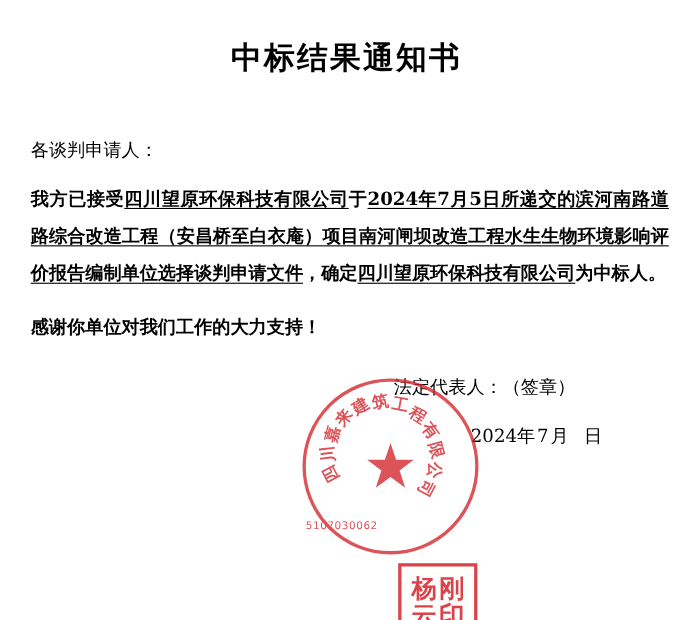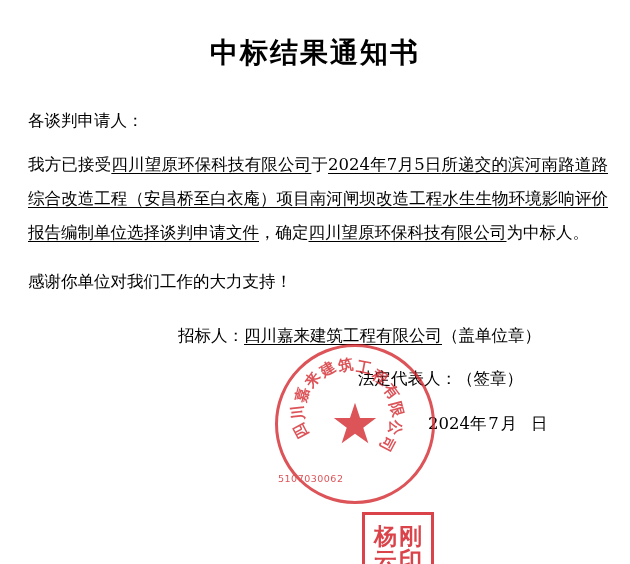--- a/index.html
+++ b/index.html
@@ -24,44 +24,46 @@
   .doc-title {
     text-align: center;
     font-family: "DejaVu Serif", serif;
     font-weight: bold;
     font-size: 28px;
     letter-spacing: 2px;
     margin-top: 34px;
     margin-bottom: 0;
   }
   .body-block {
-    margin-top: 36px;
+    margin-top: 52px;
     padding-left: 28px;
     padding-right: 22px;
   }
   .salutation {
     font-size: 16.5px;
     line-height: 1.6;
     margin-bottom: 14px;
   }
   .para {
     font-size: 16.5px;
     line-height: 2.05;
     text-align: justify;
     text-justify: inter-ideograph;
     margin: 0;
+    font-weight: bold;
   }
   .u {
     text-decoration: underline;
     text-underline-offset: 3px;
   }
   .thanks {
     font-size: 16.5px;
     line-height: 1.9;
     margin-top: 16px;
+    font-weight: bold;
   }
   .sign-block {
     margin-top: 22px;
     padding-left: 28px;
     padding-right: 24px;
     position: relative;
     z-index: 2;
   }
   .sign-row {
     font-size: 16.5px;
@@ -176,25 +178,20 @@
 
   <div class="body-block">
     <div class="salutation">各谈判申请人：</div>
 
     <p class="para"><span>我方已接受</span><span class="u">四川望原环保科技有限公司</span><span>于</span><span class="u">2024年7月5日</span><span class="u">所递交的滨河南路道路综合改造工程（安昌桥至白衣庵）项目南河闸坝改造工程水生生物环境影响评价报告编制单位选择谈判申请文件</span><span>，确定</span><span class="u">四川望原环保科技有限公司</span><span>为中标人。</span></p>
 
     <div class="thanks">感谢你单位对我们工作的大力支持！</div>
   </div>
 
   <div class="sign-block">
-    <div class="sign-row sign-row-1">
-      <span>招标人：</span>
-        <span class="u">四川嘉来建筑工程有限公司</span>
-        <span>（盖单位章）</span>
-    </div>
     <div class="sign-row sign-row-2">
       <span>法定代表人：（签章）</span>
     </div>
     <div class="sign-row sign-row-3">
       <span class="date-seg">2024</span>
         <span>年</span>
         <span class="date-seg">7</span>
         <span>月</span>
         <span class="date-seg"></span>
         <span>日</span>

